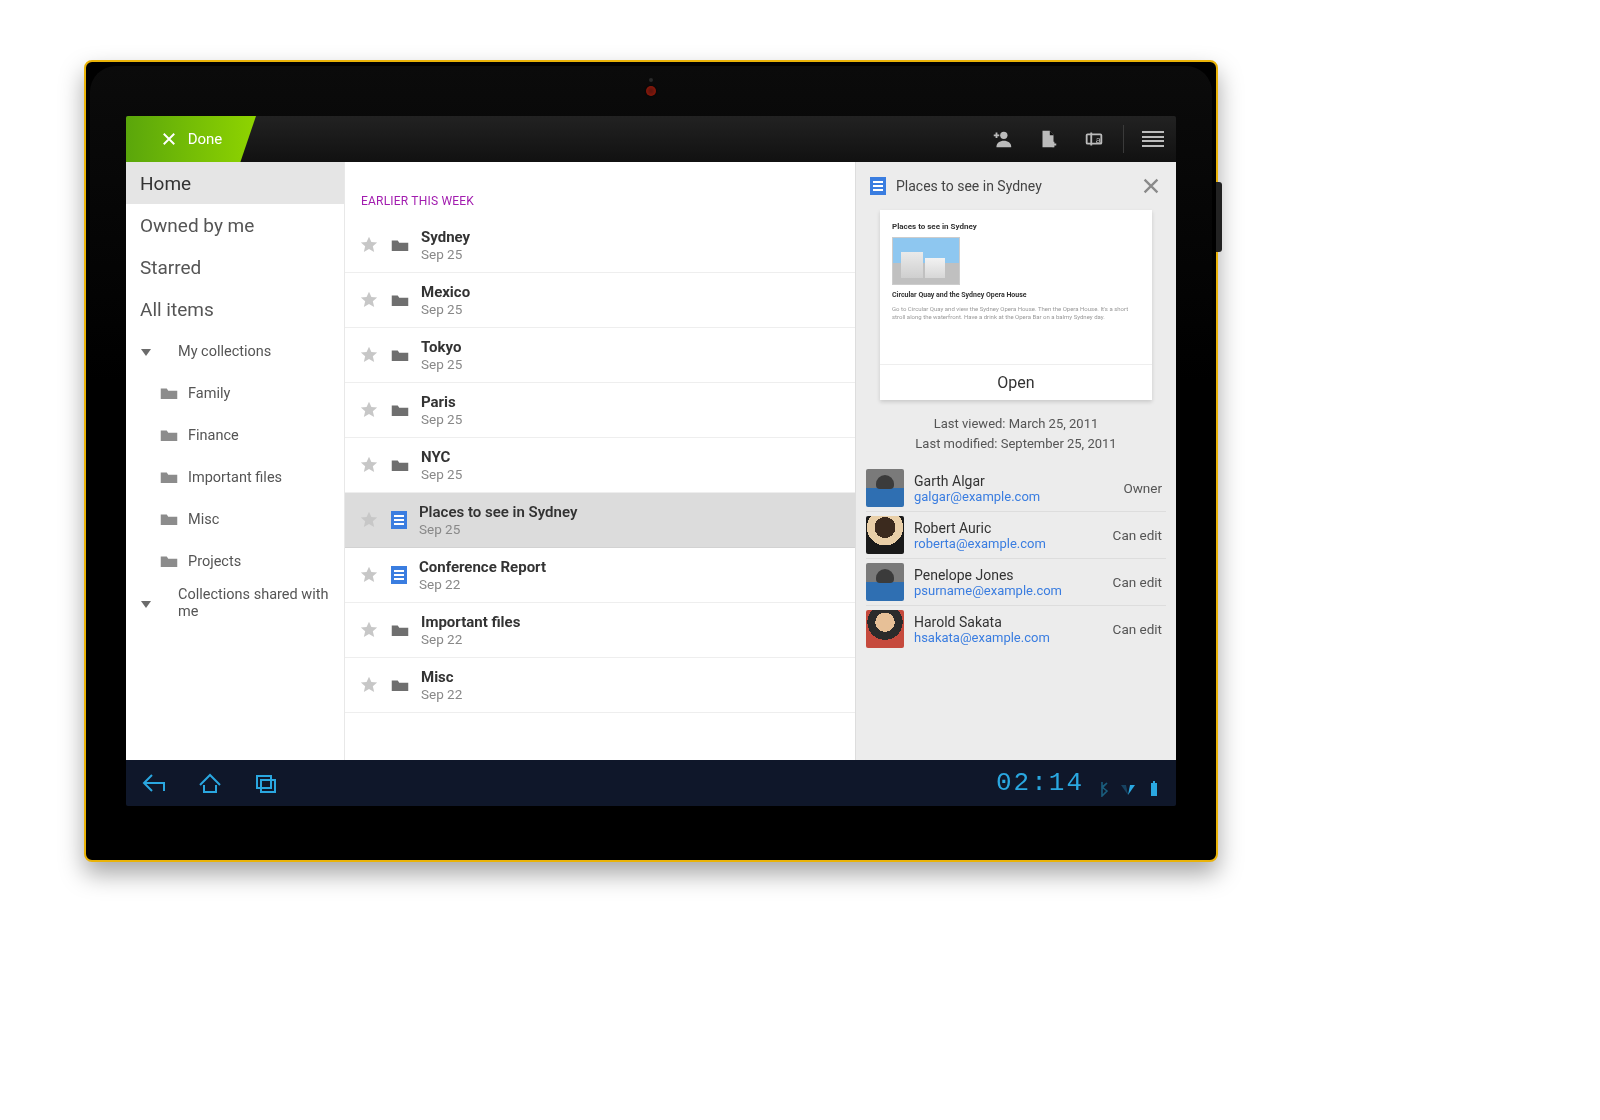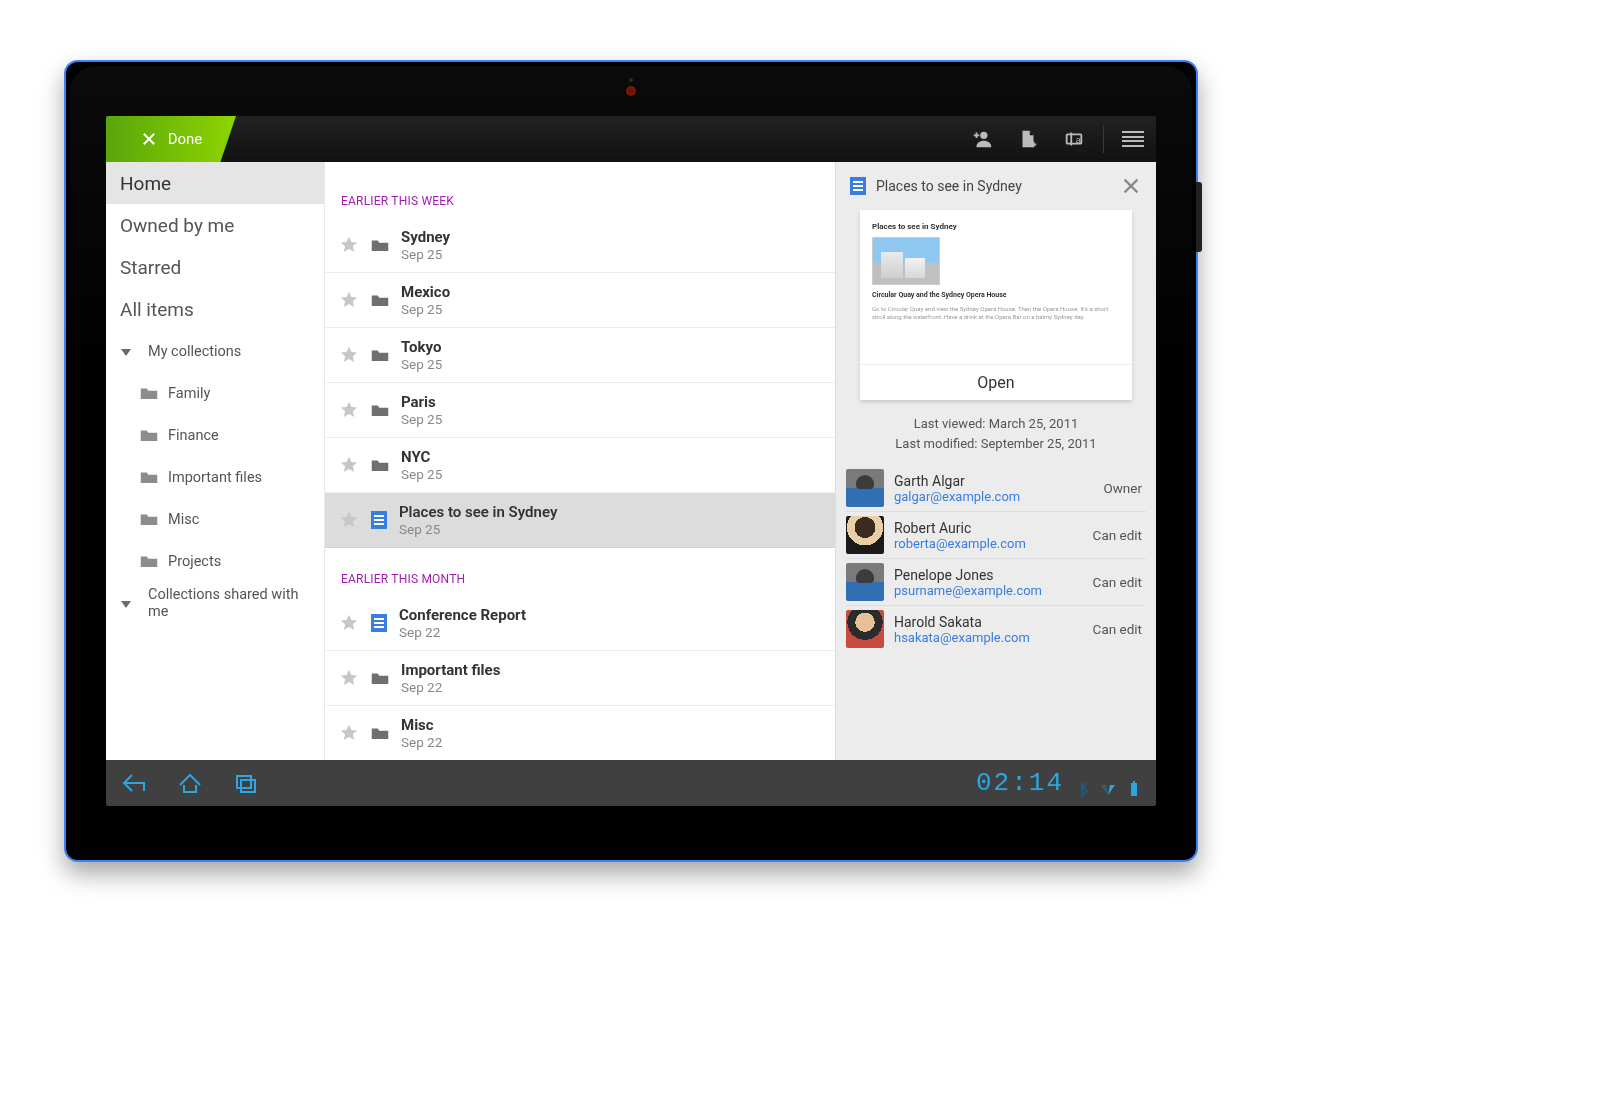--- a/index.html
+++ b/index.html
@@ -1,21 +1,21 @@
 <!DOCTYPE html>
 <html><head>
 <meta charset="utf-8">
 <style>
   html,body{margin:0;padding:0;background:#fff;font-family:Roboto,'Helvetica Neue',Arial,sans-serif;}
   .stage{width:1600px;height:1120px;position:relative;background:#fff;}
   .tablet{
-    position:absolute;left:64px;top:60px;width:1130px;height:798px;
-    background:#000;border-radius:14px;
+    position:absolute;left:84px;top:60px;width:1130px;height:798px;
+    background:#000;border-radius:8px;
     box-shadow:0 12px 24px rgba(0,0,0,.35);
-    border:2px solid #3b82f6;
+    border:2px solid #eab308;
   }
   .tablet:before{
     content:"";position:absolute;inset:4px;border-radius:26px;
     background:linear-gradient(180deg,#0b0b0b,#000 40%);
   }
   .camera{position:absolute;left:50%;top:24px;width:10px;height:10px;margin-left:-5px;border-radius:50%;background:#401010;box-shadow:0 0 2px #000,0 0 6px rgba(255,40,0,.6) inset;}
   .home-dot{position:absolute;left:50%;top:16px;width:4px;height:4px;margin-left:-2px;border-radius:50%;background:#2a2a2a;}
   .power-btn{position:absolute;right:-6px;top:120px;width:6px;height:70px;background:#222;border-radius:0 3px 3px 0;}
   .screen{
     position:absolute;left:40px;right:40px;top:54px;bottom:54px;
@@ -44,21 +44,21 @@
   .ab-ico svg{width:22px;height:22px;fill:#bbb;}
   .ab-divider{width:1px;height:28px;background:#3a3a3a;margin:0 6px;}
   .ab-menu-lines{width:22px;height:16px;display:flex;flex-direction:column;justify-content:space-between;}
   .ab-menu-lines span{display:block;height:2px;background:#bbb;}
 
   
   .content{position:absolute;top:46px;left:0;right:0;bottom:46px;display:flex;background:#fff;}
   .sidebar{width:218px;background:#fff;border-right:1px solid #e8e8e8;}
   .side-item{padding:0 14px;height:42px;display:flex;align-items:center;font-size:19px;color:#555;}
   .side-item.active{background:#e5e5e5;color:#333;}
-  .side-section{padding:0 14px;height:42px;display:flex;align-items:center;font-size:14.5px;color:#555;gap:16px;}
+  .side-section{padding:0 14px;height:42px;display:flex;align-items:center;font-size:14.5px;color:#555;gap:26px;}
   .side-collection{padding:0 14px 0 34px;height:42px;display:flex;align-items:center;gap:10px;font-size:14.5px;color:#555;}
   .folder-ico{width:18px;height:14px;}
   .folder-ico svg{width:18px;height:14px;fill:#8c8c8c;}
   .tri-ico{width:12px;height:12px;}
   .tri-ico svg{width:12px;height:12px;fill:#6b6b6b;}
 
   .list{flex:1;overflow:hidden;background:#fff;position:relative;}
   .section-head{font-size:12px;color:#a21caf;padding:32px 16px 10px;letter-spacing:.2px;}
   .row{display:flex;align-items:center;height:54px;padding:0 14px;border-bottom:1px solid #eee;gap:12px;}
   .row.selected{background:#dcdcdc;border-bottom-color:#d2d2d2;}
@@ -99,21 +99,21 @@
   .avatar.droid{background:linear-gradient(180deg,#7a7a7a 50%,#2f6fb2 50%);}
   .avatar.droid:before{content:"";position:absolute;left:10px;top:6px;width:18px;height:14px;border-radius:9px 9px 4px 4px;background:#3b3b3b;}
   .avatar.photo1{background:radial-gradient(circle at 50% 30%,#3b2a1e 0 32%,#e9cfa8 32% 55%,#1a1a1a 55%);}
   .avatar.photo2{background:radial-gradient(circle at 50% 32%,#e7c097 0 30%,#2b2b2b 30% 55%,#c64a3d 55%);}
   .p-meta{display:flex;flex-direction:column;}
   .p-name{font-size:14px;color:#333;}
   .p-mail{font-size:13px;color:#3a7de0;}
   .p-role{margin-left:auto;font-size:13.5px;color:#555;padding-right:4px;}
 
   
-  .navbar{position:absolute;left:0;right:0;bottom:0;height:46px;background:#404040;display:flex;align-items:center;padding:0 14px;gap:28px;}
+  .navbar{position:absolute;left:0;right:0;bottom:0;height:46px;background:#0f172a;display:flex;align-items:center;padding:0 14px;gap:28px;}
   .nav-ico{width:28px;height:24px;}
   .nav-ico svg{width:28px;height:24px;fill:none;stroke:#2aa7e0;stroke-width:2;}
   .clock{margin-left:auto;font-family:'DSEG7 Classic','Courier New',monospace;color:#2aa7e0;font-size:26px;letter-spacing:2px;display:flex;align-items:center;gap:10px;}
   .status-ico{width:16px;height:16px;}
   .status-ico svg{width:16px;height:16px;fill:#2aa7e0;}
   .status-ico.dim svg{fill:#1a5d7d;}
 </style>
 </head>
 <body>
 
@@ -308,21 +308,20 @@
                 <span class="star"><svg viewBox="0 0 24 24">
                     <path d="M12 2l2.9 6.3 6.9.6-5.2 4.6 1.6 6.8L12 16.9 5.8 20.3l1.6-6.8L2.2 8.9l6.9-.6z"></path>
                   </svg></span>
                 <span class="type-ico doc"></span>
                 <div class="meta">
                   <span class="title">Places to see in Sydney</span>
                   <span class="date">Sep 25</span>
                 </div>
               </div>
             </div>
-          <div class="section-head" style="padding-top:24px">EARLIER THIS MONTH</div>
           <div id="month-rows">
               <div class="row">
                 <span class="star"><svg viewBox="0 0 24 24">
                     <path d="M12 2l2.9 6.3 6.9.6-5.2 4.6 1.6 6.8L12 16.9 5.8 20.3l1.6-6.8L2.2 8.9l6.9-.6z"></path>
                   </svg></span>
                 <span class="type-ico doc"></span>
                 <div class="meta">
                   <span class="title">Conference Report</span>
                   <span class="date">Sep 22</span>
                 </div>

